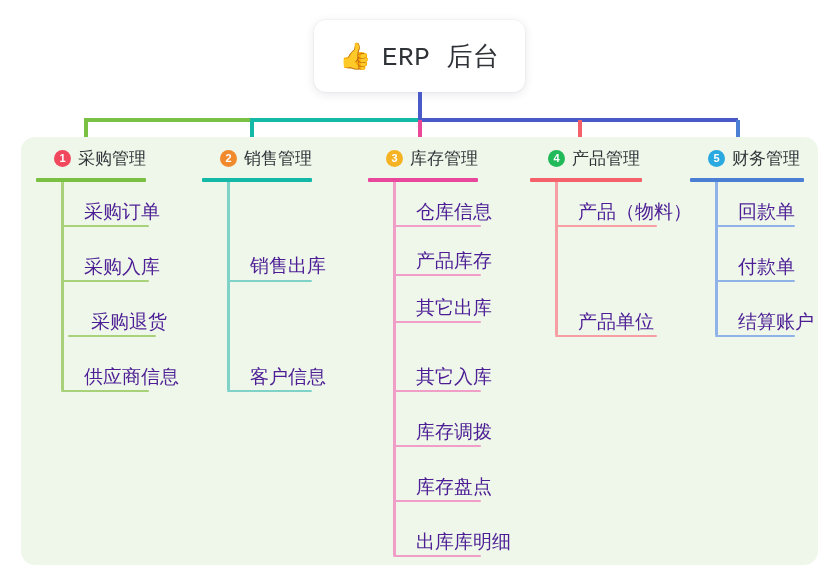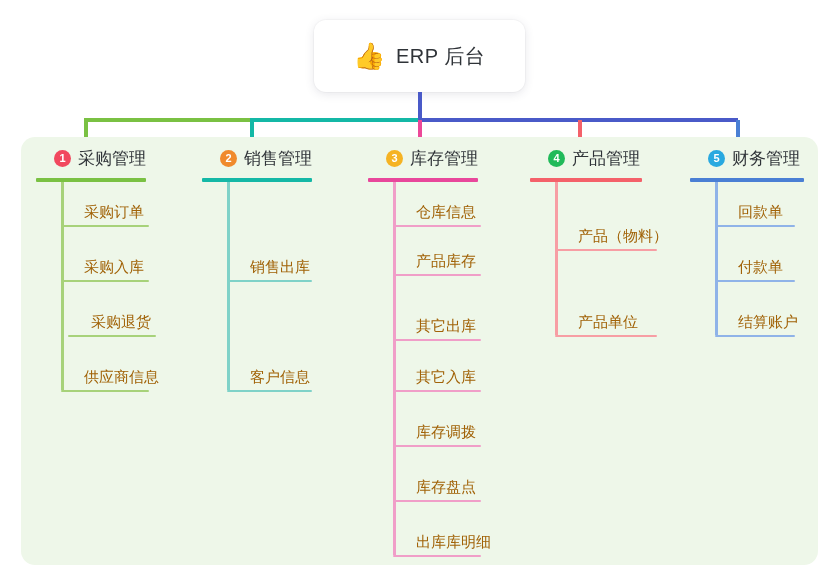--- a/index.html
+++ b/index.html
@@ -16,21 +16,21 @@
     position: absolute; left: 314px; top: 20px;
     width: 211px; height: 72px;
     background: #ffffff;
     border-radius: 12px;
     box-shadow: 0 2px 10px rgba(60,64,90,.13), 0 0 0 1px rgba(0,0,0,.025);
     display: flex; align-items: center; justify-content: center;
     gap: 10px;
   }
   #root-node .thumb { font-size: 26px; line-height: 1; }
   #root-node .rtitle {
-    font-size: 20px; color: #2f3338; letter-spacing: .5px; white-space: nowrap;
+    font-size: 26px; color: #2f3338; letter-spacing: .5px; white-space: nowrap; font-family: Liberation Mono, monospace;
   }
 
   
   .conn { position: absolute; }
   #root-stem { left: 418px; top: 92px; width: 4px; height: 28px; }
   #bar-seg-a { left: 84px;  top: 118px; height: 4px; }
   #bar-seg-b { left: 250px; top: 118px; height: 4px; }
   #bar-seg-c { left: 418px; top: 118px; height: 4px; }
   .drop { position: absolute; top: 120px; width: 4px; height: 30px; }
 
@@ -53,21 +53,21 @@
     color: #fff; font-size: 11px; line-height: 17px;
     text-align: center; font-weight: 700; flex: none;
   }
   .col-title { font-size: 17px; color: #2f3338; white-space: nowrap; }
   .head-rule { height: 4px; margin-top: 9px; border-radius: 1px; }
   .spine { position: absolute; left: 25px; width: 3px; }
   .item {
     position: absolute; left: 25px;
   }
   .item-label {
-    font-size: 15px; color: #a16207; white-space: nowrap;
+    font-size: 19px; color: #4c1d95; white-space: nowrap;
     padding-left: 23px; height: 20px; line-height: 20px;
   }
   .item-rule { height: 2px; margin-top: 3px; border-radius: 1px; }
 </style>
 </head>
 <body>
 
 <div id="stage">
 
   <div id="root-node">
@@ -114,21 +114,21 @@
           <div class="item-rule" style="width: 88px; background: rgb(167, 210, 122);"></div>
         </div>
       </div>
       <div class="col" style="left: 202px;">
         <div class="col-head">
           <span class="badge" style="background: rgb(240, 138, 44);">2</span>
           <span class="col-title">销售管理</span>
         </div>
         <div class="head-rule" style="width: 110px; background: rgb(20, 184, 166);"></div>
         <div class="spine" style="top: 35px; height: 208px; background: rgb(127, 210, 200);"></div>
-        <div class="item" style="top: 110px;">
+        <div class="item" style="top: 110px; font-family: Liberation Mono, monospace;">
           <div class="item-label">销售出库</div>
           <div class="item-rule" style="width: 85px; background: rgb(127, 210, 200);"></div>
         </div>
         <div class="item" style="top: 220px;">
           <div class="item-label">客户信息</div>
           <div class="item-rule" style="width: 85px; background: rgb(127, 210, 200);"></div>
         </div>
       </div>
       <div class="col" style="left: 368px;">
         <div class="col-head">
@@ -138,21 +138,21 @@
         <div class="head-rule" style="width: 110px; background: rgb(232, 71, 155);"></div>
         <div class="spine" style="top: 35px; height: 373px; background: rgb(240, 158, 200);"></div>
         <div class="item" style="top: 55px;">
           <div class="item-label">仓库信息</div>
           <div class="item-rule" style="width: 88px; background: rgb(240, 158, 200);"></div>
         </div>
         <div class="item" style="top: 104px;">
           <div class="item-label">产品库存</div>
           <div class="item-rule" style="width: 88px; background: rgb(240, 158, 200);"></div>
         </div>
-        <div class="item" style="top: 169px;">
+        <div class="item" style="top: 151px;">
           <div class="item-label">其它出库</div>
           <div class="item-rule" style="width: 88px; background: rgb(240, 158, 200);"></div>
         </div>
         <div class="item" style="top: 220px;">
           <div class="item-label">其它入库</div>
           <div class="item-rule" style="width: 88px; background: rgb(240, 158, 200);"></div>
         </div>
         <div class="item" style="top: 275px;">
           <div class="item-label">库存调拨</div>
           <div class="item-rule" style="width: 88px; background: rgb(240, 158, 200);"></div>
@@ -166,21 +166,21 @@
           <div class="item-rule" style="width: 88px; background: rgb(240, 158, 200);"></div>
         </div>
       </div>
       <div class="col" style="left: 530px;">
         <div class="col-head">
           <span class="badge" style="background: rgb(33, 186, 90);">4</span>
           <span class="col-title">产品管理</span>
         </div>
         <div class="head-rule" style="width: 112px; background: rgb(244, 97, 106);"></div>
         <div class="spine" style="top: 35px; height: 153px; background: rgb(247, 158, 164);"></div>
-        <div class="item" style="top: 55px; margin-top: 24px;">
+        <div class="item" style="top: 55px;">
           <div class="item-label">产品（物料）</div>
           <div class="item-rule" style="width: 102px; background: rgb(247, 158, 164);"></div>
         </div>
         <div class="item" style="top: 165px;">
           <div class="item-label">产品单位</div>
           <div class="item-rule" style="width: 102px; background: rgb(247, 158, 164);"></div>
         </div>
       </div>
       <div class="col" style="left: 690px;">
         <div class="col-head">

